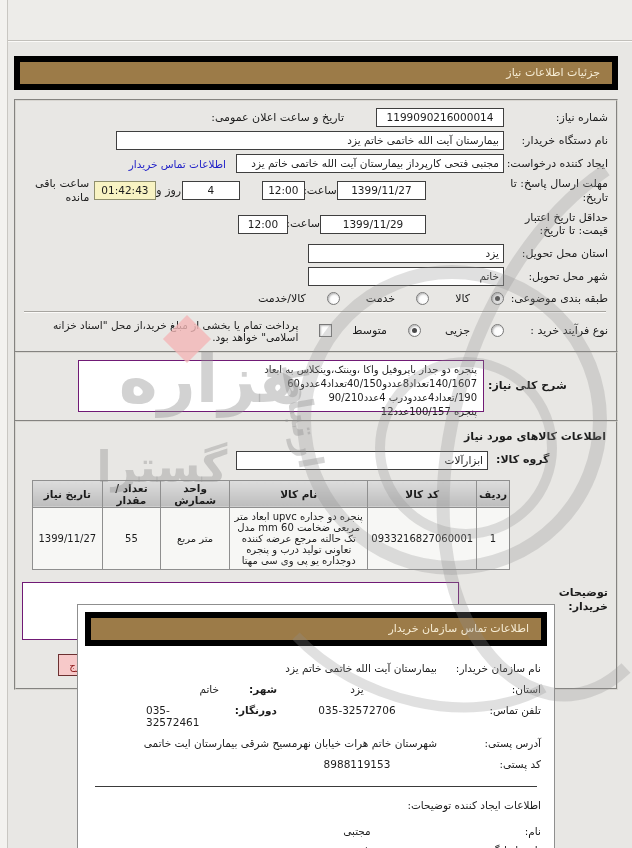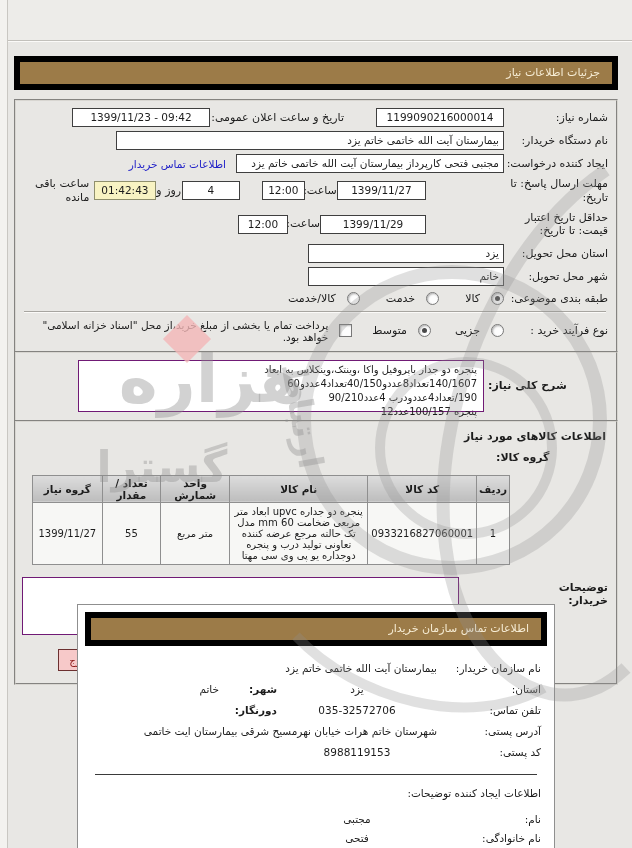--- a/index.html
+++ b/index.html
@@ -24,21 +24,21 @@
   .ltr{direction:ltr;}
   .link{color:#2323c8;font-size:10.5px;cursor:pointer;white-space:nowrap;}
   .yellowbox{background:#f8f3c3;border:1px solid #8f8f6d;height:15px;line-height:15px;
              padding:1px 6px;font-size:10.5px;direction:ltr;text-align:center;}
   .sep{border-top:1px solid #a7a5a0;border-bottom:1px solid #fbfaf8;height:0;margin:5px 2px 6px;}
   .radio{width:11px;height:11px;border-radius:50%;background:#fdfdfd;border:1px solid #787878;
          box-shadow:inset 1px 1px 2px rgba(0,0,0,.3);position:relative;flex:none;}
   .radio.checked::after{content:"";position:absolute;inset:3px;border-radius:50%;background:#4a4a4a;}
   .checkbox{width:11px;height:11px;background:#fdfdfd;border:1px solid #787878;
             box-shadow:inset 1px 1px 2px rgba(0,0,0,.25);flex:none;}
-  .opt{display:flex;align-items:center;gap:11px;font-size:11px;}
+  .opt{display:flex;align-items:center;gap:21px;font-size:11px;}
   .ta{background:#fff;border:1px solid #701a75;font-size:10px;line-height:1.4;padding:2px 6px;
       white-space:pre-line;position:relative;text-align:right;}
   .sec-title{font-size:11px;font-weight:bold;margin:1px 2px 8px;}
   .gtable{border-collapse:collapse;width:478px;margin:10px 98px 0 0;}
   .gtable th{background:linear-gradient(#dddddd,#bdbdbd);border:1px solid #8f8f8f;
              font-size:10.5px;font-weight:bold;height:20px;padding:1px 2px;}
   .gtable td{background:#f7f7f5;border:1px solid #8f8f8f;font-size:10px;text-align:center;
              padding:3px 3px;vertical-align:middle;}
   .btnrow{display:flex;justify-content:center;gap:14px;margin:14px 96px 4px 0;}
   .btn{height:18px;line-height:18px;border:1px solid #3d3d3d;font-size:10.5px;padding:1px 10px;cursor:pointer;}
@@ -67,21 +67,20 @@
 
     <div class="bar">جزئیات اطلاعات نیاز</div>
 
     <div class="panel first">
 
       <div class="frow">
         <div class="lab w104">شماره نیاز:</div>
         <div class="tb center ltr" style="width:118px">1199090216000014</div>
         <div style="width:32px;flex:none"></div>
         <div class="lab" style="width:134px">تاریخ و ساعت اعلان عمومی:</div>
-        <div class="tb center ltr" style="width:128px">1399/11/23 - 09:42</div>
       </div>
 
       <div class="frow">
         <div class="lab w104">نام دستگاه خریدار:</div>
         <div class="tb" style="width:378px">بیمارستان آیت الله خاتمی خاتم یزد</div>
       </div>
 
       <div class="frow">
         <div class="lab w104">ایجاد کننده درخواست:</div>
         <div class="tb" style="width:258px">مجتبی فتحی کارپرداز بیمارستان آیت الله خاتمی خاتم یزد</div>
@@ -162,31 +161,32 @@
 190/تعداد4عددودرب 4عدد90/210
 پنجره 100/157عدد12</div>
       </div>
     </div>
 
     <div class="panel">
       <div class="sec-title">اطلاعات کالاهای مورد نیاز</div>
 
       <div class="frow">
         <div class="lab bold" style="width:112px;text-align:left;padding-left:8px">گروه کالا:</div>
+        <div class="tb" style="width:242px">ابزارآلات</div>
       </div>
 
       <table class="gtable">
         <thead>
           <tr>
             <th style="width:26px">ردیف</th>
             <th style="width:96px">کد کالا</th>
             <th style="width:160px">نام کالا</th>
             <th style="width:70px">واحد شمارش</th>
             <th style="width:60px">تعداد / مقدار</th>
-            <th style="width:66px">گروه نیاز</th>
+            <th style="width:66px">تاریخ نیاز</th>
           </tr>
         </thead>
         <tbody>
           <tr>
             <td>1</td>
             <td class="ltr">0933216827060001</td>
             <td>پنجره دو جداره upvc ابعاد متر مربعی ضخامت 60 mm مدل تک حالته مرجع عرضه کننده تعاونی تولید درب و پنجره دوجداره یو پی وی سی مهتا</td>
             <td>متر مربع</td>
             <td>55</td>
             <td class="ltr">1399/11/27</td>
@@ -221,20 +221,21 @@
       <div class="cl">استان:</div>
       <div class="cv">یزد</div>
       <div class="cl2">شهر:</div>
       <div class="cv2">خاتم</div>
     </div>
 
     <div class="crow">
       <div class="cl">تلفن تماس:</div>
       <div class="cv ltr">035-32572706</div>
       <div class="cl2">دورنگار:</div>
+      <div class="cv2 ltr" style="text-align:left;padding-left:55px">035-32572461</div>
     </div>
 
     <div class="crow">
       <div class="cl">آدرس پستی:</div>
       <div class="cv2" style="padding-left:6px">شهرستان خاتم هرات خیابان نهرمسیح شرقی بیمارستان ایت خاتمی</div>
     </div>
 
     <div class="crow">
       <div class="cl">کد پستی:</div>
       <div class="cv ltr">8988119153</div>

